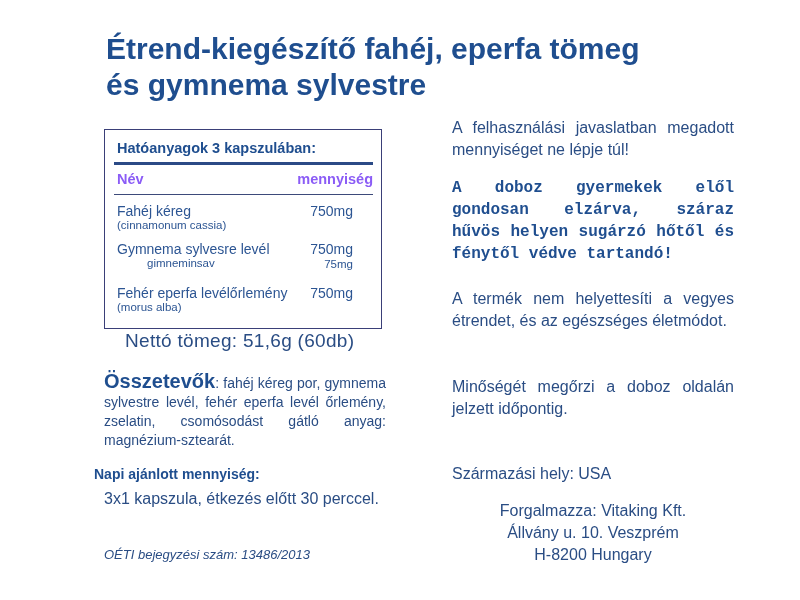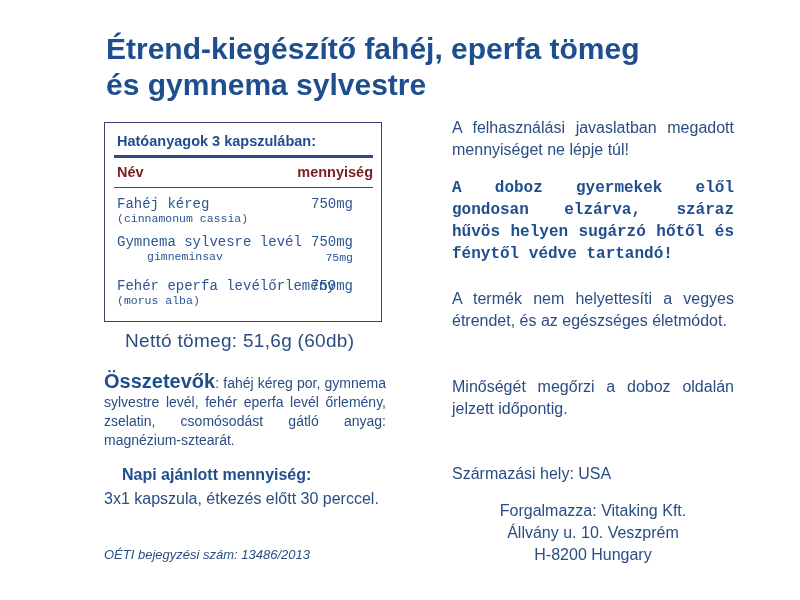--- a/index.html
+++ b/index.html
@@ -5,45 +5,45 @@
   html, body { margin: 0; padding: 0; }
   body {
     width: 800px; height: 600px; background: #ffffff; position: relative; overflow: hidden;
     font-family: "Liberation Sans", sans-serif; color: #2a4d84;
   }
   .title {
     position: absolute; left: 106px; top: 31px; width: 600px;
     font-size: 30px; font-weight: bold; line-height: 36px; color: #1f4e8f;
   }
   .box {
-    position: absolute; left: 104px; top: 122px; width: 278px; height: 200px;
+    position: absolute; left: 104px; top: 129px; width: 278px; height: 200px;
     border: 1.5px solid #3a3f78; box-sizing: border-box;
   }
   .box-head {
     position: absolute; left: 12px; top: 10px; font-size: 14.5px; font-weight: bold; color: #1f4e8f;
   }
   .thick-rule { position: absolute; left: 9px; right: 8px; top: 32px; height: 3px; background: #2b4a86; }
-  .col-head { position: absolute; top: 41px; font-size: 14.5px; font-weight: bold; color: #7f1d1d; }
+  .col-head { position: absolute; top: 41px; font-size: 14.5px; font-weight: bold; color: #8b5cf6; }
   .col-name { left: 12px; }
   .col-qty { right: 8px; }
   .thin-rule { position: absolute; left: 9px; right: 8px; top: 64px; height: 1px; background: #3d4a7a; }
-  .row { position: absolute; left: 12px; right: 10px; font-family: Liberation Mono, monospace; }
+  .row { position: absolute; left: 12px; right: 10px; }
   .row .n { font-size: 14px; color: #2c5593; }
   .row .q { position: absolute; right: 18px; top: 0; font-size: 14px; color: #2c5593; }
   .row .sub { font-size: 11.5px; color: #2c5593; }
   .row .subind { padding-left: 30px; }
   .row .q2 { position: absolute; right: 18px; font-size: 11.5px; color: #2c5593; }
 
   .netto {
     position: absolute; left: 105px; top: 330px; font-size: 19px; color: #2a4d84; letter-spacing: 0.3px; margin-left: 20px;
   }
   .para { position: absolute; font-size: 14px; line-height: 19px; color: #2a4d84; text-align: justify; }
   .ingr { left: 104px; top: 372px; width: 282px; }
   .ingr .lbl { font-size: 20px; font-weight: bold; color: #1f4e8f; }
-  .napi-lbl { position: absolute; left: 122px; top: 466px; font-size: 16px; font-weight: bold; color: #1f4e8f; }
+  .napi-lbl { position: absolute; left: 94px; top: 466px; font-size: 14px; font-weight: bold; color: #1f4e8f; }
   .napi { position: absolute; left: 104px; top: 488px; width: 282px; font-size: 16px; line-height: 21px; color: #2a4d84; text-align: justify; text-align-last: left; }
   .oeti { position: absolute; left: 104px; top: 547px; font-size: 13px; font-style: italic; color: #2a4d84; }
 
   .rp { position: absolute; left: 414px; width: 282px; font-size: 16px; line-height: 22px; color: #2a4d84; text-align: justify; margin-left: 38px; }
   .rp.bold { font-weight: bold; color: #1f4e8f; font-family: Liberation Mono, monospace; }
   .justify-last { text-align-last: left; }
 </style>
 </head>
 <body>
 

